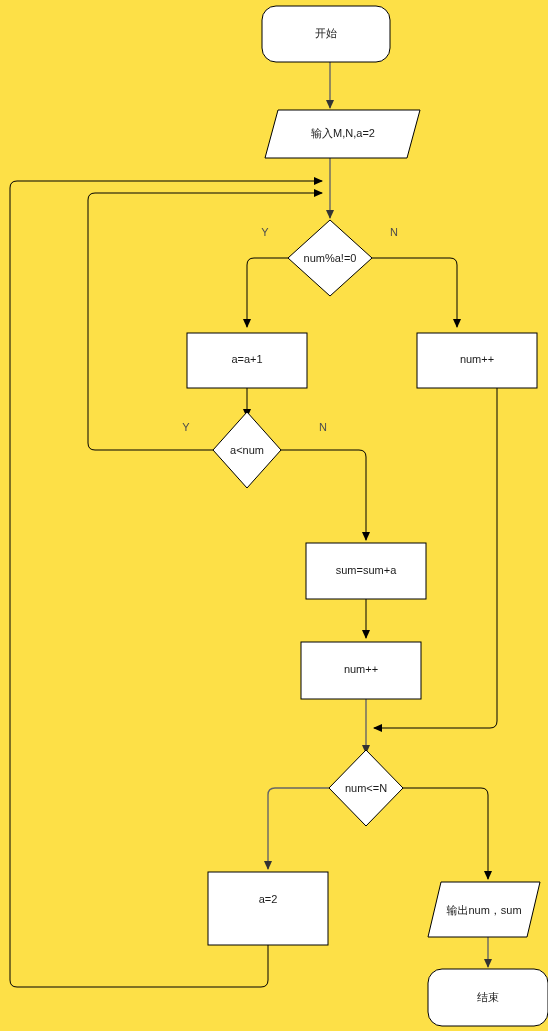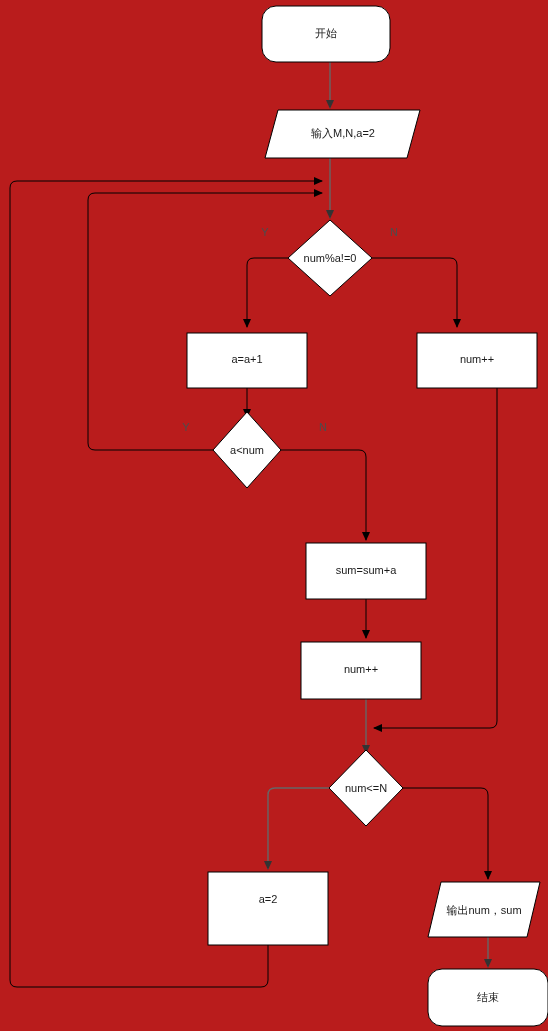--- a/index.html
+++ b/index.html
@@ -7,21 +7,21 @@
     padding: 0;
     background: #ffffff;
   }
   body {
     font-family: "Liberation Sans", "DejaVu Sans", sans-serif;
   }
   #canvas {
     position: relative;
     width: 548px;
     height: 1031px;
-    background: #b91c1c;
+    background: #fde047;
     overflow: hidden;
   }
   #canvas svg {
     position: absolute;
     left: 0;
     top: 0;
   }
   .node-text {
     font-family: "Liberation Sans", "DejaVu Sans", sans-serif;
     font-size: 11px;

